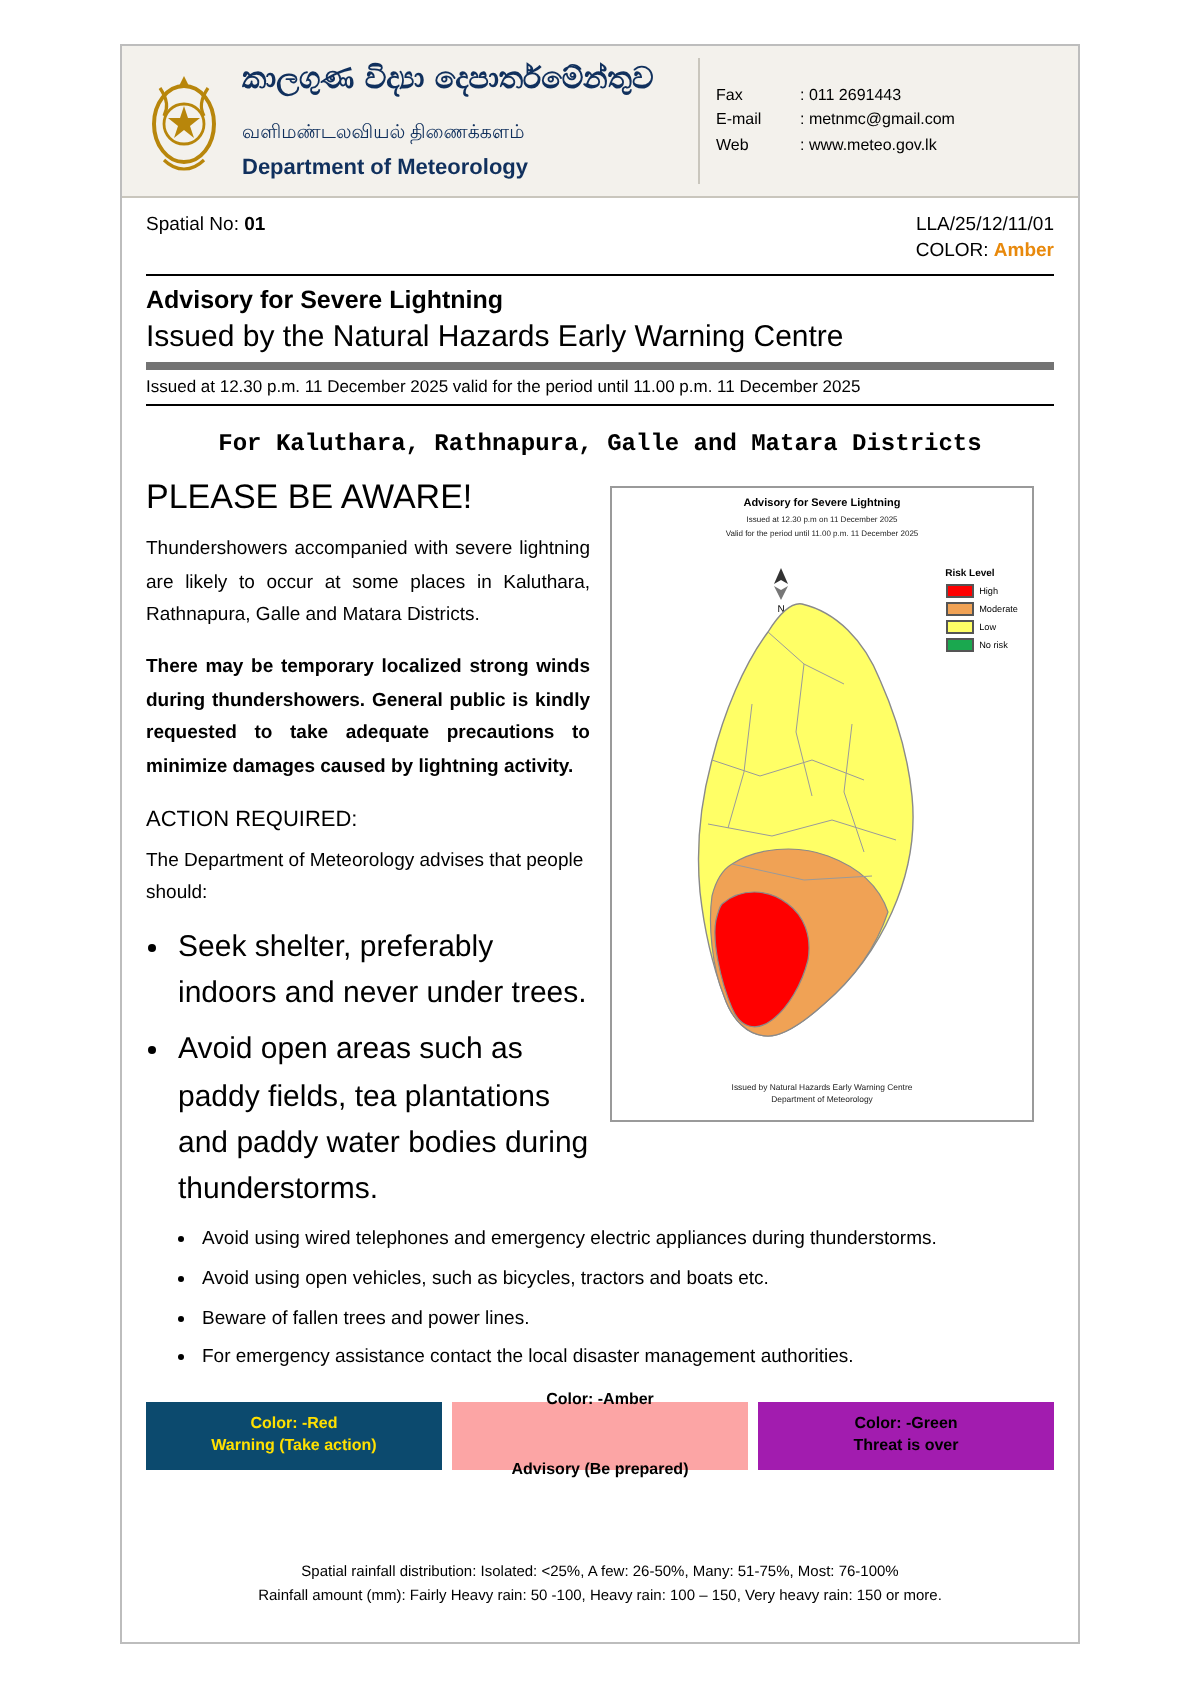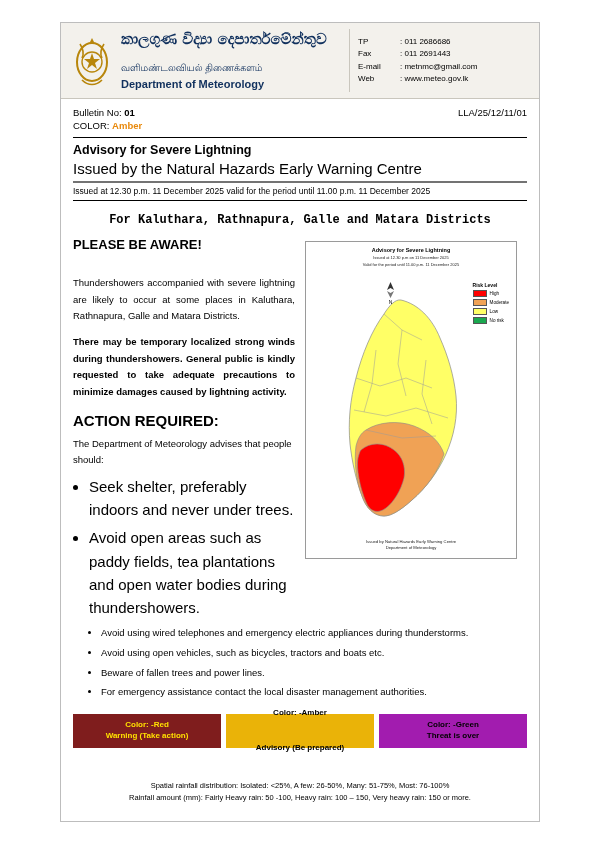--- a/index.html
+++ b/index.html
@@ -37,21 +37,21 @@
     flex:1;
     display:flex; flex-direction:column; justify-content:center;
     padding-left:6px;
   }
   .dept .sinhala {
     font-size:15px; font-weight:bold; line-height:1.15; color:#10305d;
     font-family:"DejaVu Sans", sans-serif;
   }
   .dept .tamil {
     font-size:9.5px; line-height:1.2; color:#10305d; margin-top:14px;
-    font-family:Liberation Sans, sans-serif;
+    font-family:Liberation Serif, serif;
   }
   .dept .english {
     font-size:11px; font-weight:bold; color:#10305d; margin-top:5px;
   }
   .contact {
     width:182px;
     border-left:1px solid #c9c6bd;
     padding-left:8px;
     display:flex; flex-direction:column; justify-content:center;
     font-size:8px; line-height:1.55;
@@ -59,55 +59,55 @@
   .contact .row { display:flex; }
   .contact .k { width:42px; }
   .contact .v { flex:1; }
 
   
   .bulletin {
     padding:8px 12px 0 12px;
   }
   .bull-row { display:flex; justify-content:space-between; font-size:9.5px; }
   .bull-left b { font-weight:bold; }
-  .color-line { font-size:9.5px; margin-top:2px; }
+  .color-line { font-size:9.5px; margin-top:2px;text-align:right; }
   .color-line .amber { color:#e8890c; font-weight:bold; }
 
   .title-box {
     margin:6px 12px 0 12px;
     border-top:1px solid #000;
     border-bottom:1px solid #000;
     padding:5px 0 4px 0;
   }
   .adv-title { font-size:12.5px; font-weight:bold; }
   .issued-by { font-size:15px; margin-top:3px; }
   .issued-at {
     font-size:8.5px; margin-top:4px;
-    border-top:2px solid #737373;
+    border-top:4px solid #737373;
     padding-top:3px;
   }
 
   .districts {
     text-align:center; font-size:12px; font-weight:bold;
     margin:12px 12px 0 12px;
     font-family:Liberation Mono, monospace;
   }
 
   
   .body-wrap {
     display:flex;
     margin:10px 12px 0 12px;
   }
   .col-left { width:232px; padding-right:10px; }
   .col-right { flex:1; padding-top:4px; }
 
-  .beware { font-size:13px; font-weight:bold; margin-bottom:23px; }
+  .beware { font-size:17px; font-weight:normal; margin-bottom:8px; }
   .para { font-size:9.5px; line-height:1.75; text-align:justify; margin-bottom:9px; }
   .para.bold { font-weight:bold; }
-  .action-hd { font-size:15px; font-weight:bold; margin-top:12px; margin-bottom:7px; }
+  .action-hd { font-size:11px; font-weight:normal; margin-top:12px; margin-bottom:7px; }
 
   .advises { font-size:9.5px; line-height:1.6; }
 
   ul.bullets {
     margin:8px 0 0 0; padding-left:16px;
   }
   ul.bullets li { font-size:15px; line-height:1.55; margin-bottom:5px; }
 
   .full-bullets { margin:2px 12px 0 12px; }
   .full-bullets ul { margin:0; padding-left:28px; }
@@ -141,22 +141,22 @@
   
   .keybar {
     display:flex; justify-content:space-between;
     margin:14px 12px 0 12px;
   }
   .keybox {
     width:148px; height:34px;
     display:flex; flex-direction:column; align-items:center; justify-content:center;
     font-size:8px; font-weight:bold; line-height:1.35;
   }
-  .kb-red { background:#7f1d1d; color:#ffe000; }
-  .kb-amber { background:#eab308; color:#000;gap:24px; }
+  .kb-red { background:#0c4a6e; color:#ffe000; }
+  .kb-amber { background:#fca5a5; color:#000;gap:24px; }
   .kb-green { background:#a21caf; color:#000; }
 
   
   .footer {
     position:absolute; left:0; right:0; bottom:16px;
     text-align:center; font-size:7.5px; line-height:1.7;
   }
 </style>
 </head>
 <body>
@@ -175,42 +175,38 @@
         <path d="M10 48 C16 54 24 54 30 48" fill="none" stroke="#b8860b" stroke-width="1.6"></path>
       </svg>
     </div>
     <div class="dept">
       <div class="sinhala">කාලගුණ විද්‍යා දෙපාර්තමේන්තුව</div>
       <div class="tamil">வளிமண்டலவியல் திணைக்களம்</div>
       <div class="english">Department of Meteorology</div>
     </div>
     <div class="contact">
       <div class="row">
-        <span class="k">TP</span>
-        <span class="v">: 011 2686686</span>
-      </div>
-      <div class="row">
         <span class="k">Fax</span>
         <span class="v">: 011 2691443</span>
       </div>
       <div class="row">
         <span class="k">E-mail</span>
         <span class="v">: metnmc@gmail.com</span>
       </div>
       <div class="row">
         <span class="k">Web</span>
         <span class="v">: www.meteo.gov.lk</span>
       </div>
     </div>
   </div>
 
   <div class="bulletin">
     <div class="bull-row">
       <div class="bull-left">
-        <span>Bulletin No:</span>
+        <span>Spatial No:</span>
         <b>01</b>
       </div>
       <div>LLA/25/12/11/01</div>
     </div>
     <div class="color-line">
       <span>COLOR:</span>
       <span class="amber">Amber</span>
     </div>
   </div>
 
@@ -224,21 +220,21 @@
 
   <div class="body-wrap">
     <div class="col-left">
       <div class="beware">PLEASE BE AWARE!</div>
       <div class="para">Thundershowers accompanied with severe lightning are likely to occur at some places in Kaluthara, Rathnapura, Galle and Matara Districts.</div>
       <div class="para bold">There may be temporary localized strong winds during thundershowers. General public is kindly requested to take adequate precautions to minimize damages caused by lightning activity.</div>
       <div class="action-hd">ACTION REQUIRED:</div>
       <div class="advises">The Department of Meteorology advises that people should:</div>
       <ul class="bullets">
         <li>Seek shelter, preferably indoors and never under trees.</li>
-        <li>Avoid open areas such as paddy fields, tea plantations and open water bodies during thundershowers.</li>
+        <li>Avoid open areas such as paddy fields, tea plantations and paddy water bodies during thunderstorms.</li>
       </ul>
     </div>
 
     <div class="col-right">
       <div class="map-box">
         <div class="map-title">Advisory for Severe Lightning</div>
         <div class="map-sub">Issued at 12.30 p.m on 11 December 2025</div>
         <div class="map-sub">Valid for the period until 11.00 p.m. 11 December 2025</div>
 
         <div class="north">

